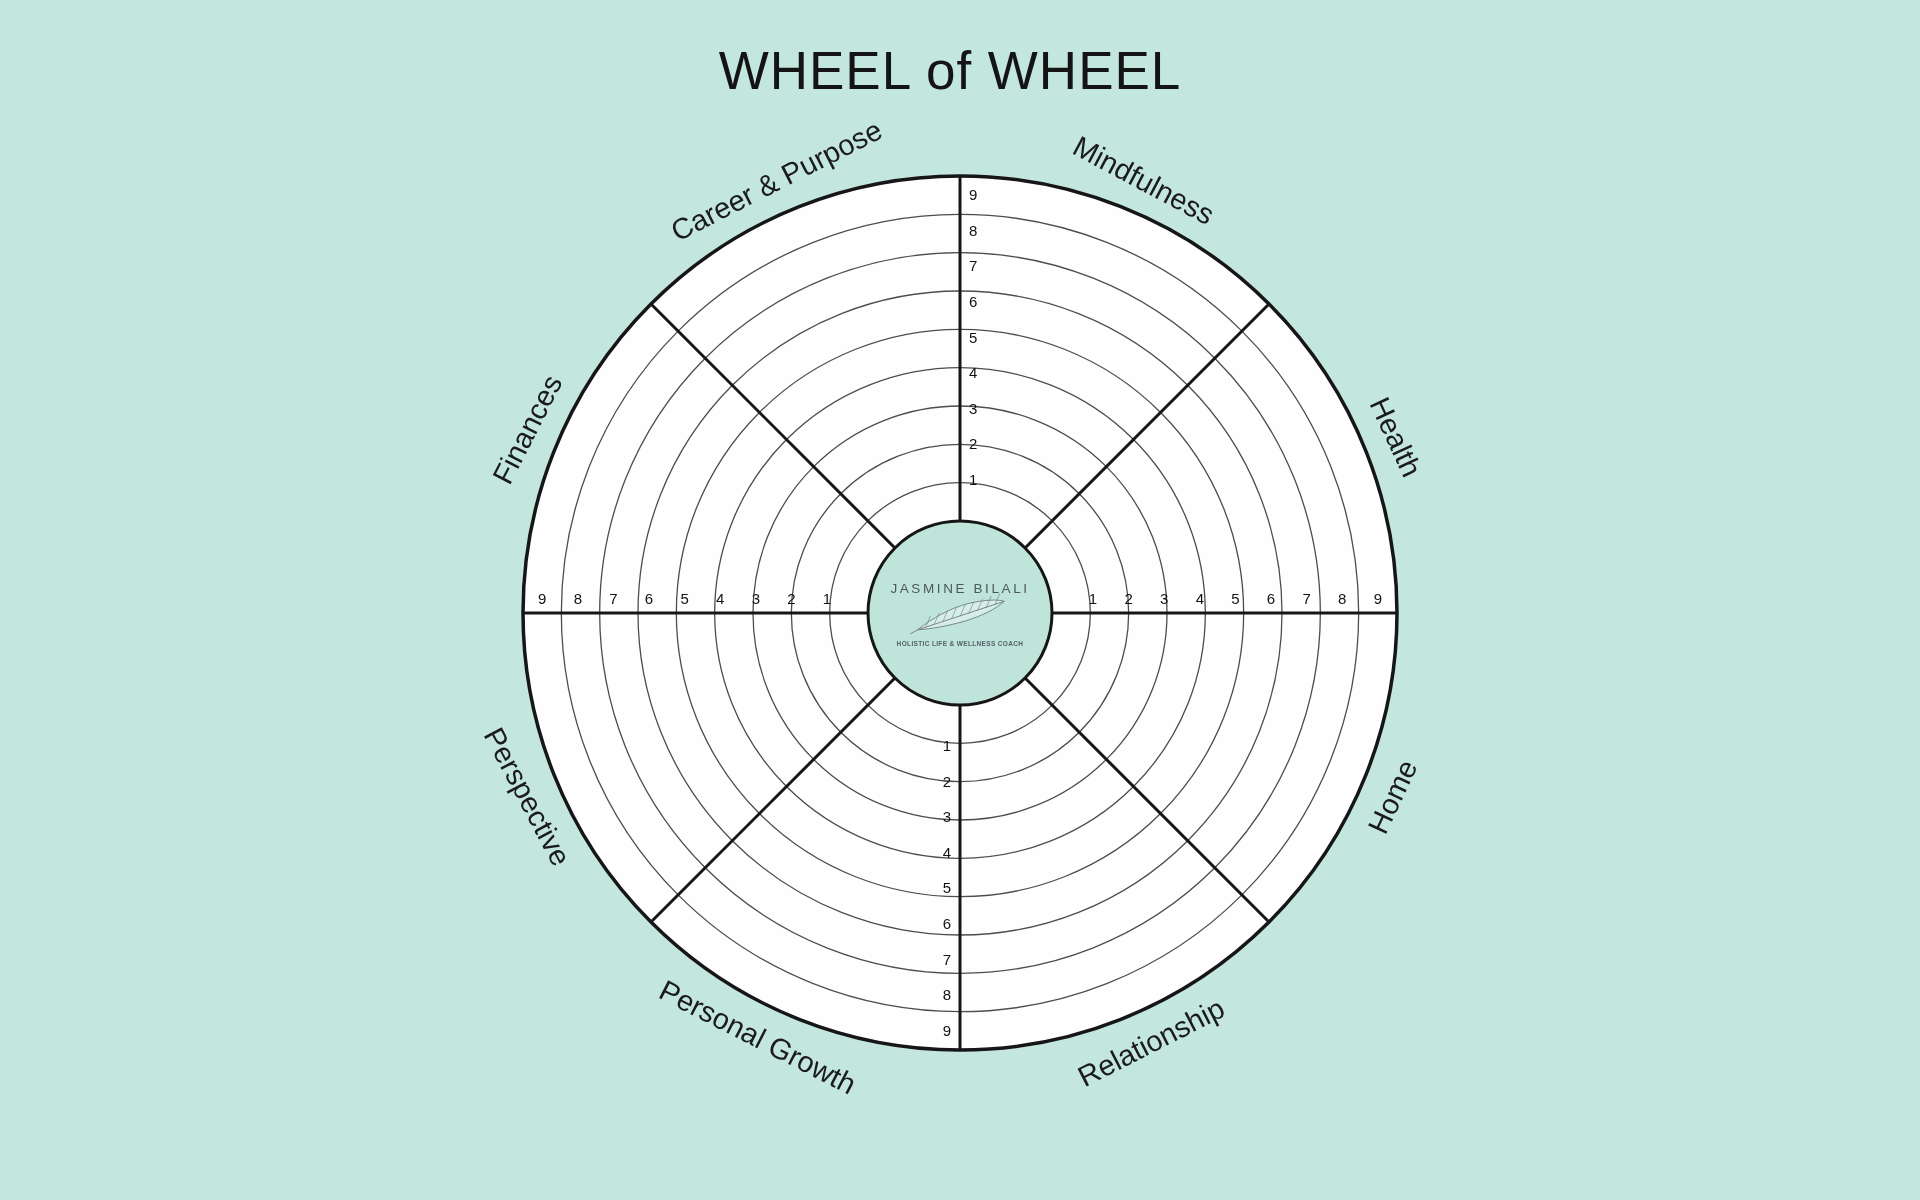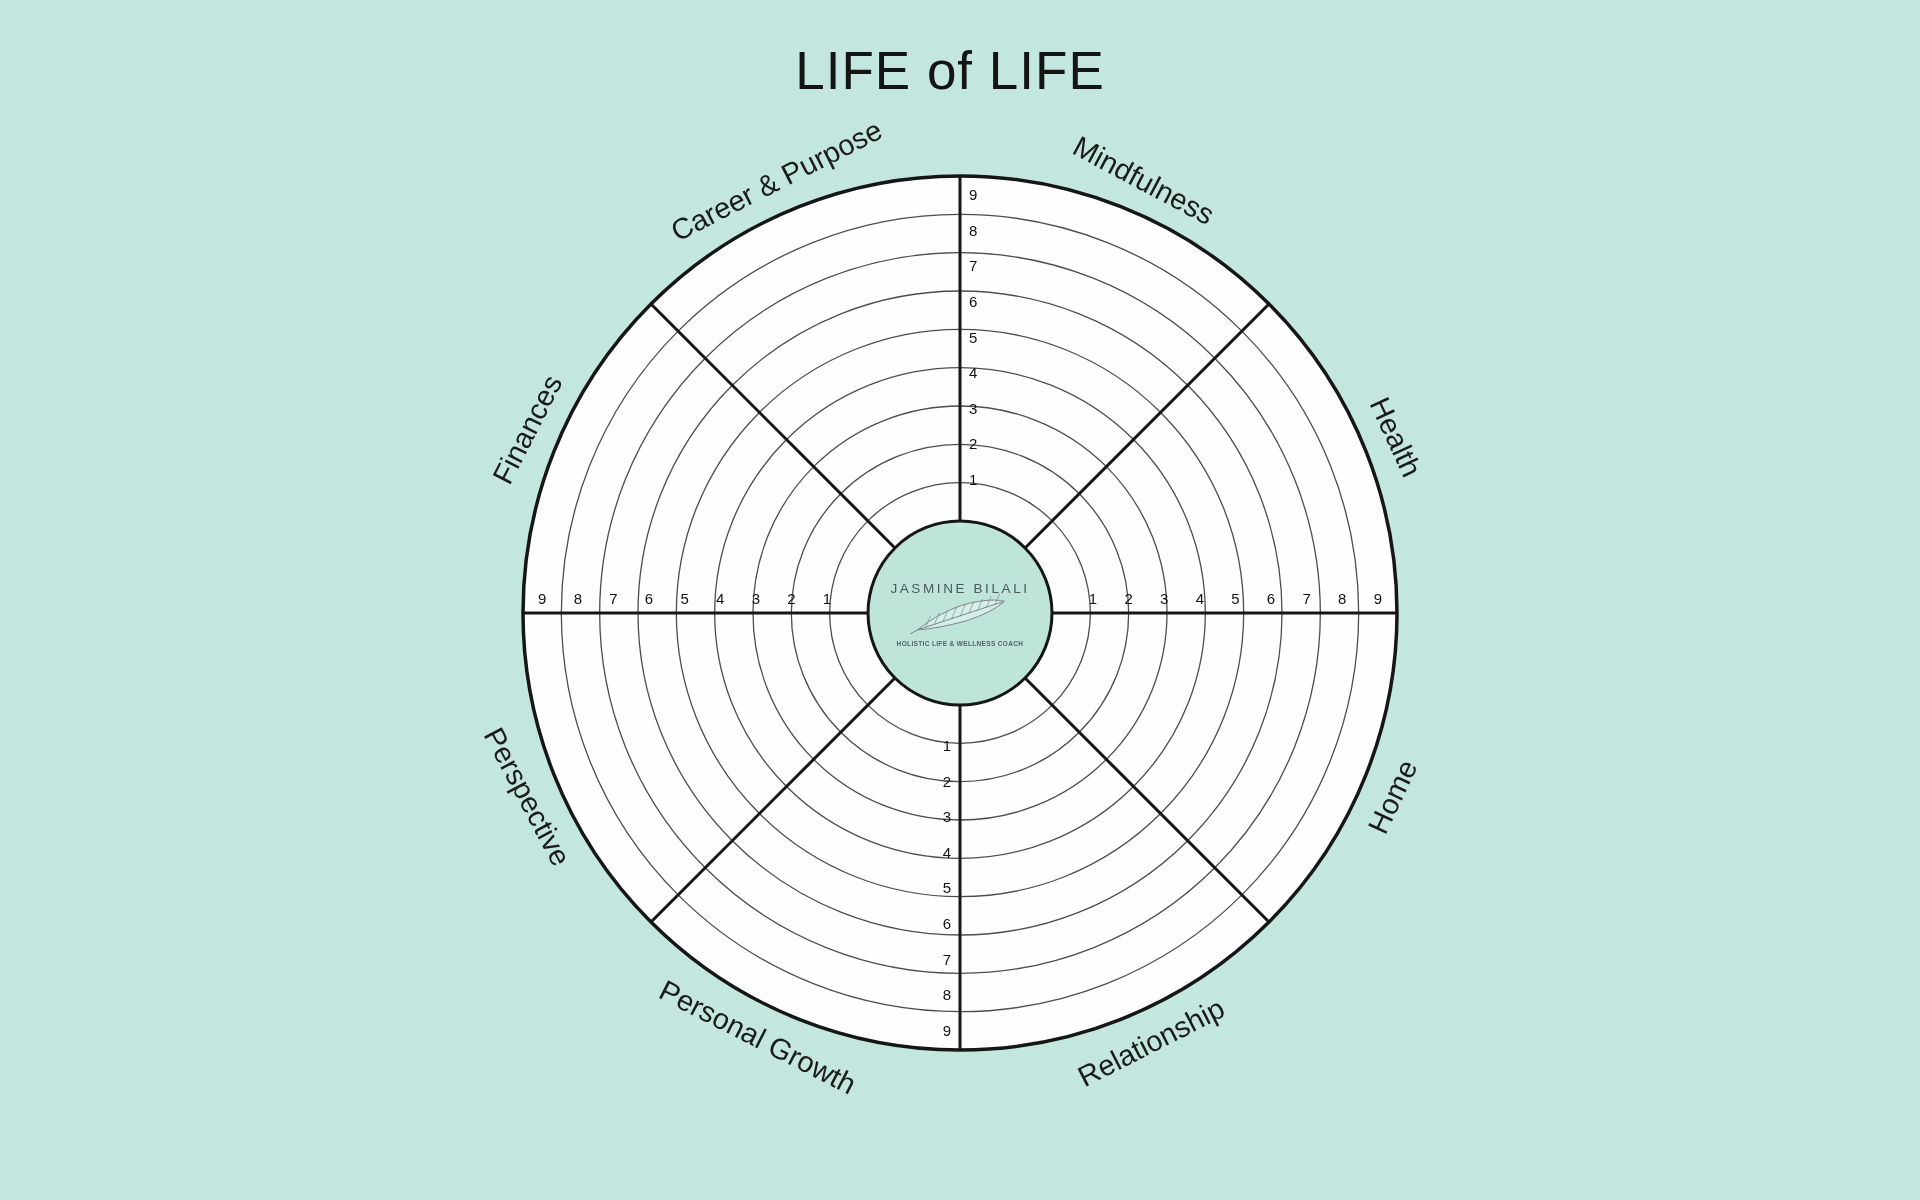--- a/index.html
+++ b/index.html
@@ -21,21 +21,21 @@
   svg text{font-family:"Liberation Sans", sans-serif;}
   .sector-label{font-size:29px;fill:#1b1b1b;}
   .scale-num{font-size:15px;fill:#121212;}
   .logo-name{font-size:13.5px;letter-spacing:2.6px;fill:#4e585c;}
   .logo-tagline{font-size:6.5px;font-weight:bold;letter-spacing:0.35px;fill:#55616a;}
 </style>
 </head>
 <body>
 
 <div class="page">
-  <div class="title">LIFE of LIFE</div>
+  <div class="title">WHEEL of WHEEL</div>
   <svg id="wheel" width="1920" height="1200" viewBox="0 0 1920 1200">
       <circle cx="960" cy="613" r="437" fill="#fefefe" stroke="#161616" stroke-width="3.5"></circle>
       <circle cx="960" cy="613" r="130.33333333333334" fill="none" stroke="#4d4d4d" stroke-width="1.3"></circle>
       <circle cx="960" cy="613" r="168.66666666666669" fill="none" stroke="#4d4d4d" stroke-width="1.3"></circle>
       <circle cx="960" cy="613" r="207" fill="none" stroke="#4d4d4d" stroke-width="1.3"></circle>
       <circle cx="960" cy="613" r="245.33333333333334" fill="none" stroke="#4d4d4d" stroke-width="1.3"></circle>
       <circle cx="960" cy="613" r="283.6666666666667" fill="none" stroke="#4d4d4d" stroke-width="1.3"></circle>
       <circle cx="960" cy="613" r="322" fill="none" stroke="#4d4d4d" stroke-width="1.3"></circle>
       <circle cx="960" cy="613" r="360.33333333333337" fill="none" stroke="#4d4d4d" stroke-width="1.3"></circle>
       <circle cx="960" cy="613" r="398.6666666666667" fill="none" stroke="#4d4d4d" stroke-width="1.3"></circle>

